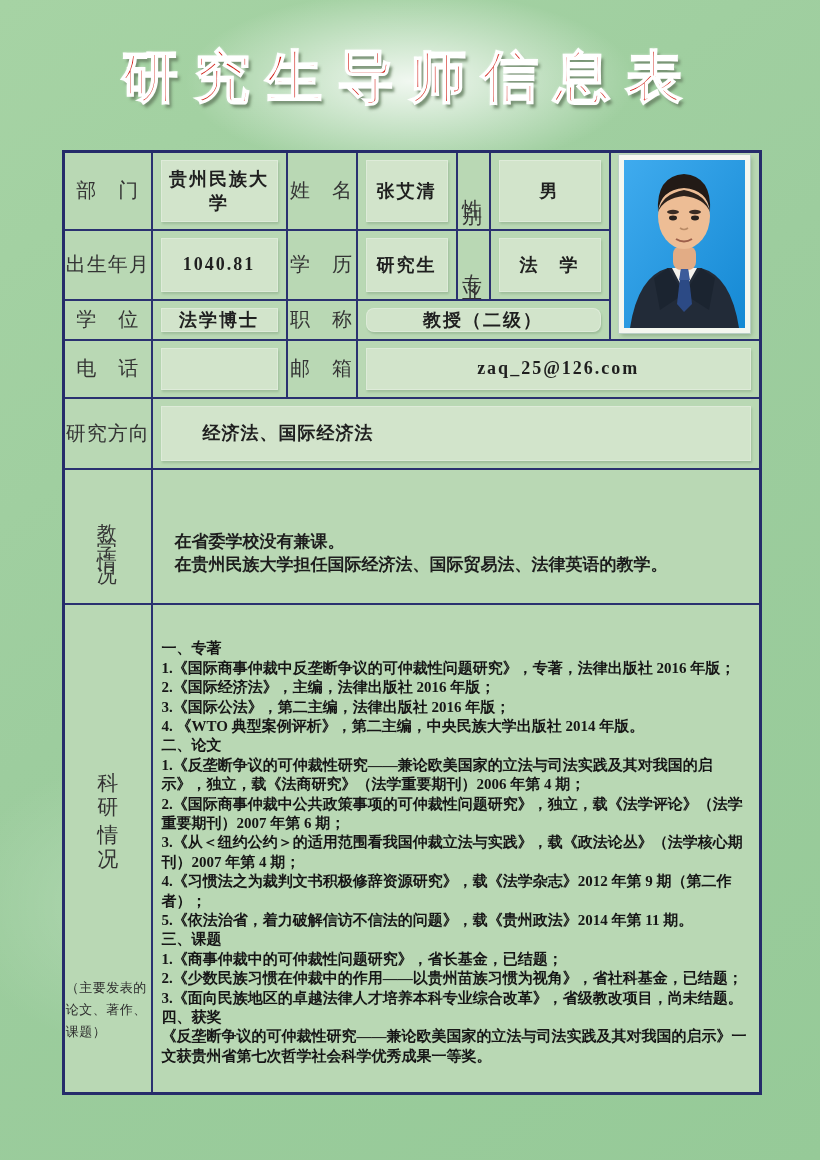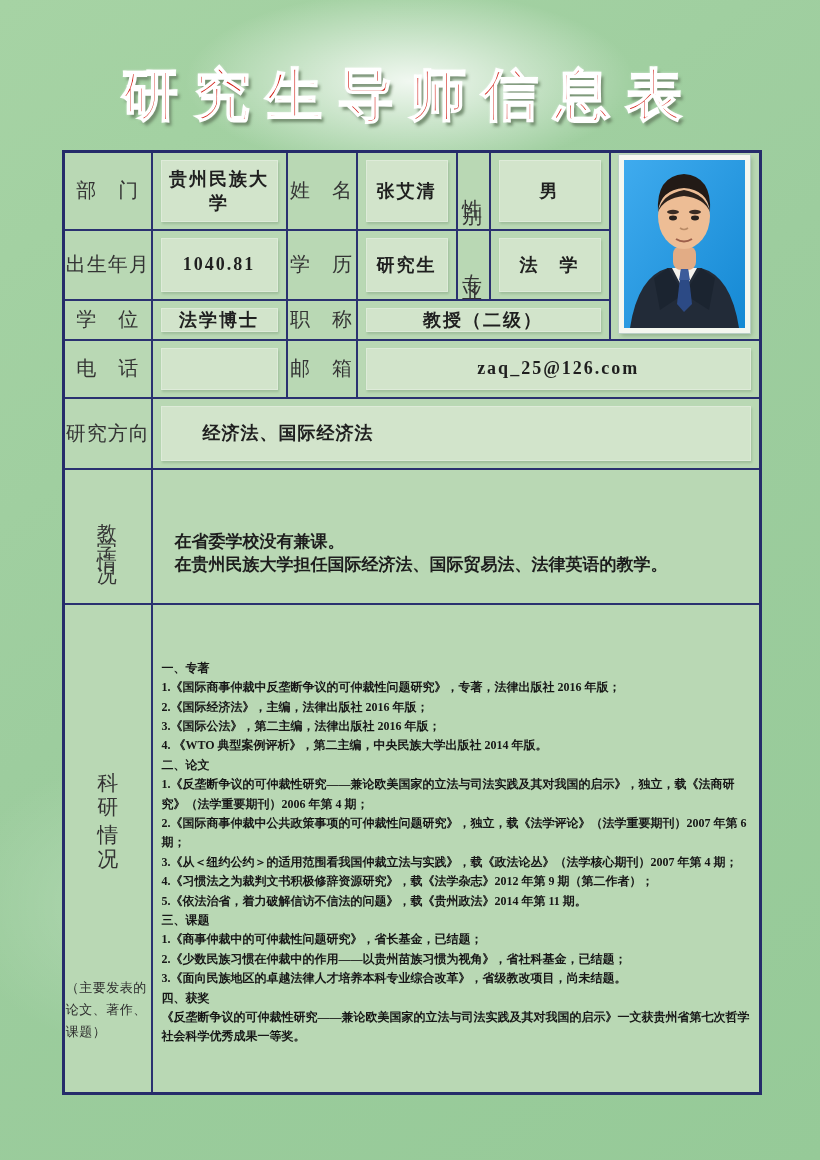--- a/index.html
+++ b/index.html
@@ -9,21 +9,21 @@
     position:relative;
     width:820px; height:1160px;
     overflow:hidden;
     background:
       radial-gradient(ellipse 300px 120px at 50% 7%, rgba(255,255,255,0.85), rgba(255,255,255,0) 75%),
       radial-gradient(ellipse 260px 180px at 56% 45%, rgba(255,255,255,0.28), rgba(255,255,255,0) 70%),
       radial-gradient(ellipse 220px 200px at 14% 78%, rgba(255,255,255,0.18), rgba(255,255,255,0) 70%),
       linear-gradient(145deg,#a6d3a4 0%, #9dcd9e 45%, #96ca98 100%);
   }
   .page-title {
-    position:absolute; top:58px; left:0; width:820px;
+    position:absolute; top:40px; left:0; width:820px;
     text-align:center;
     font-size:56px; font-weight:bold;
     letter-spacing:16px;
     color:#cf150c;
     -webkit-text-stroke:1.6px #ffffff;
     text-shadow:
       3px 4px 3px rgba(105,130,100,0.85),
       0 0 3px rgba(255,255,255,0.9);
     white-space:nowrap;
   }
@@ -53,21 +53,21 @@
     background:#d2e4cb;
     box-shadow:1px 2px 2px rgba(95,125,95,0.28), inset 0 0 0 1px rgba(255,255,255,0.28);
     font-weight:bold; font-size:18px; color:#1f1f1f;
     letter-spacing:2px;
     text-align:center;
   }
   td.val { height:100%; }
   td.val > .panel { height:calc(100% - 14px); }
   .panel.pale  { background:#dfecd7; }
   .panel.white { background:#f3f3e8; letter-spacing:6px; }
-  .panel.grad  { background:linear-gradient(90deg,#e9f2e2,#cfe3c8); }
+  .panel.grad  { background:linear-gradient(90deg,#e9f2e2,#cfe3c8);border-radius:8px; }
   .panel.mail  { background:#d6e7d0; letter-spacing:2.5px; font-size:17px; }
   .vert {
     writing-mode:vertical-lr;
     text-orientation:upright;
     margin:0 auto;
     letter-spacing:8px;
     font-size:20px; color:#343434;
   }
   .vert.wide { letter-spacing:26px; font-size:21px; }
   .vert.mid  { letter-spacing:14px; }
@@ -96,21 +96,21 @@
   .research-note {
     margin:118px auto 0 auto;
     width:84px;
     font-size:13px; color:#2e2e2e;
     text-align:left; line-height:22px;
     letter-spacing:0.5px;
   }
   td.research-cell { vertical-align:top; }
   .research-text {
     padding:9px 8px 0 9px;
-    font-weight:bold; font-size:12px; color:#161616;
+    font-weight:bold; font-size:15px; color:#161616;
     line-height:19.4px;
   }
   .research-text p { margin:0; }
 </style>
 </head>
 <body>
 
 <h1 class="page-title">研究生导师信息表</h1>
 
 <table class="info-table">

